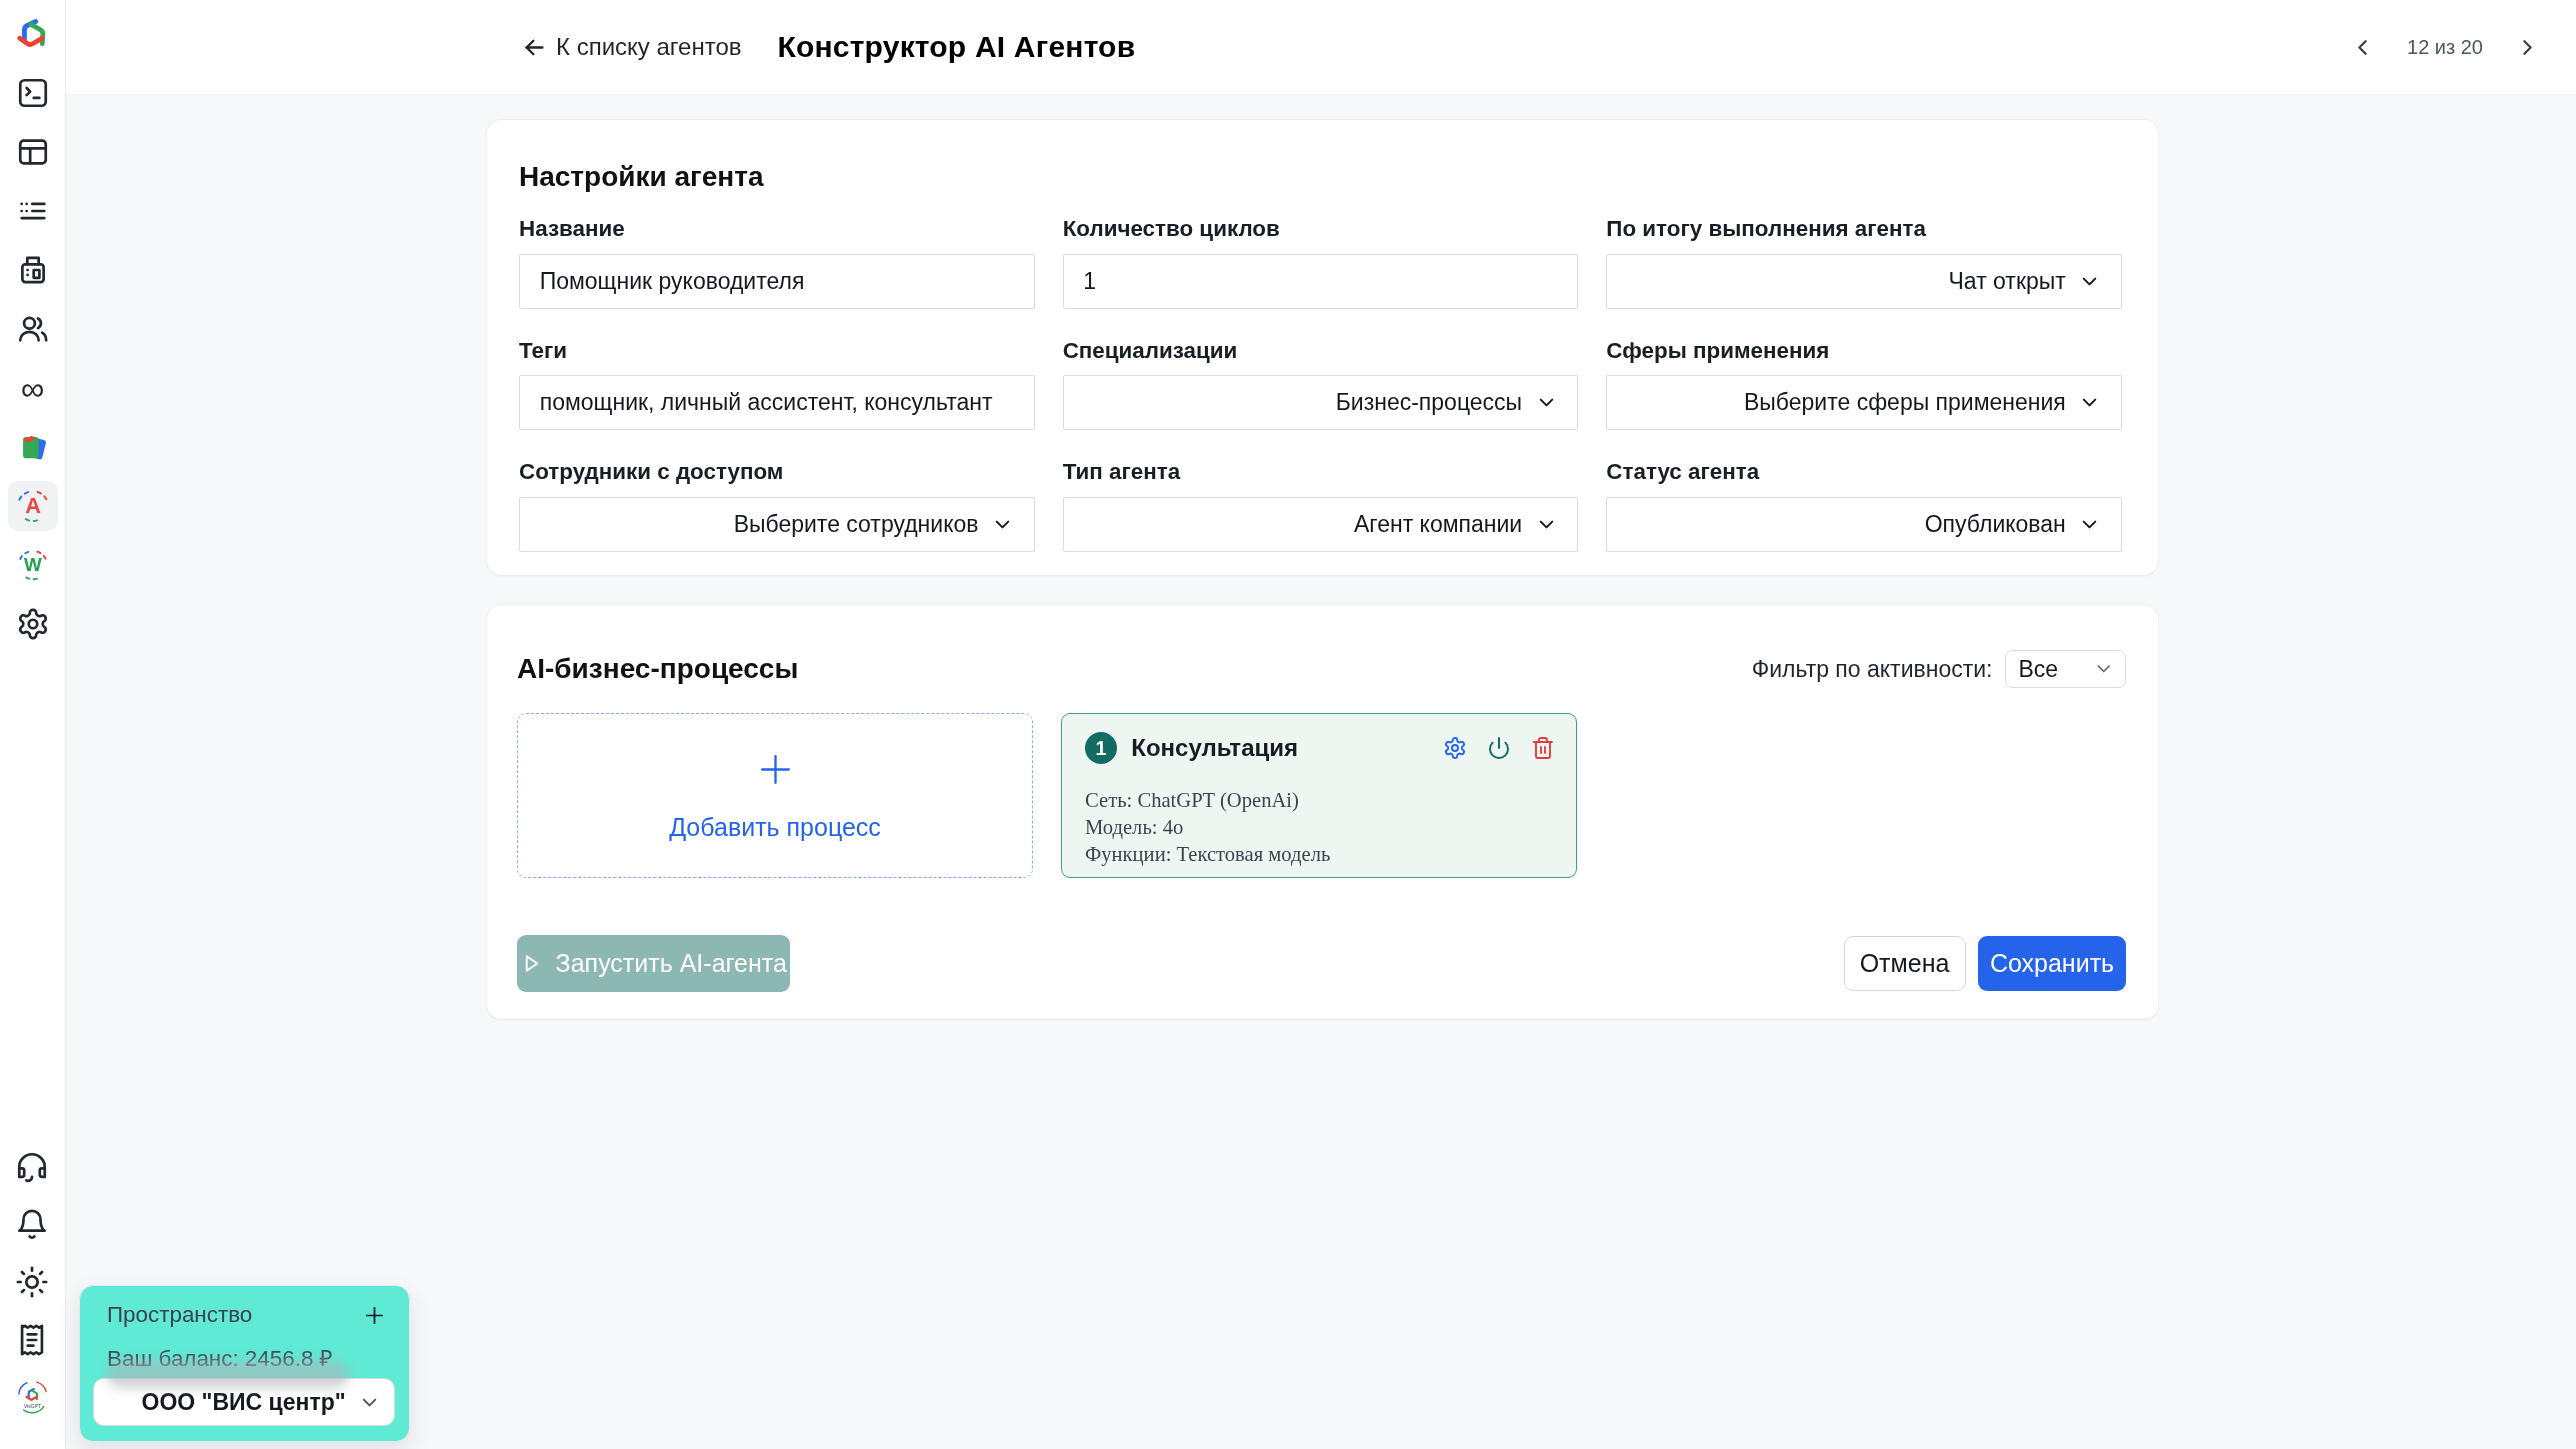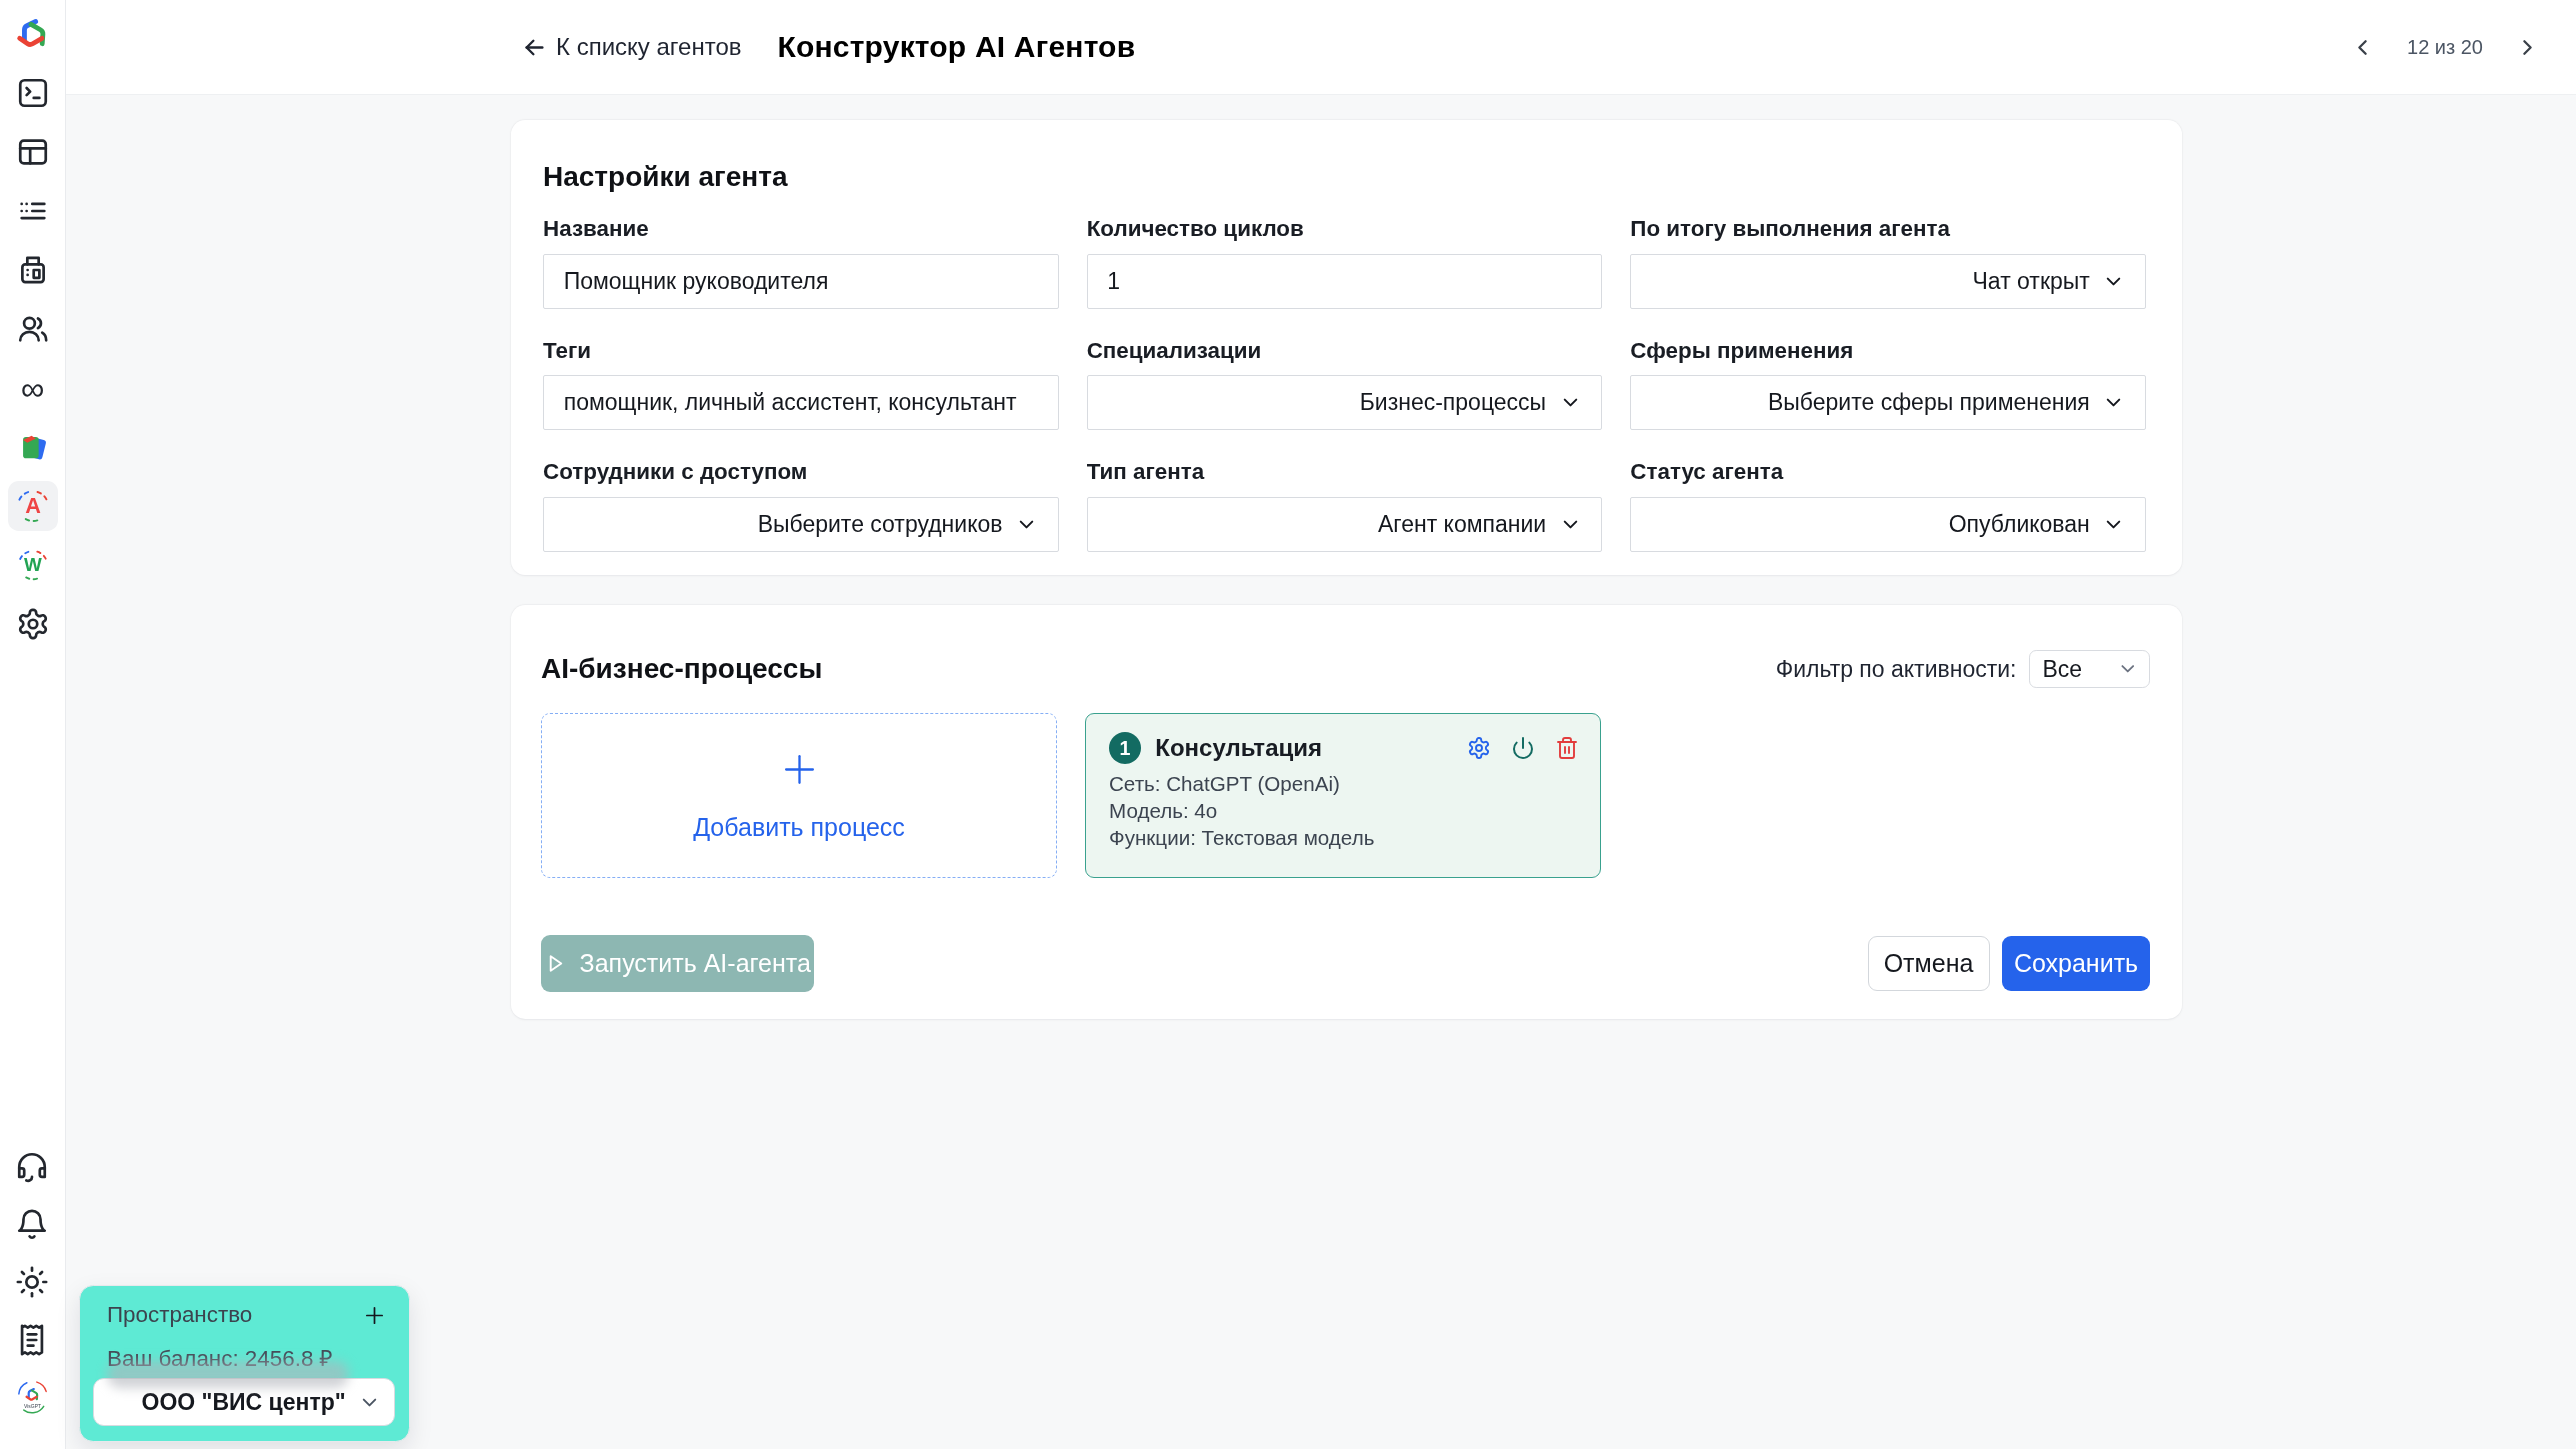--- a/index.html
+++ b/index.html
@@ -41,21 +41,21 @@
   .back-link { display: flex; align-items: center; gap: 8px; margin-left: 419px;
     color: #1f2430; font-size: 24px; cursor: pointer; background: none; border: none;
     font-family: inherit; }
   .page-title { font-size: 30px; font-weight: 700; color: #000000; margin-left: 36px; letter-spacing: 0.2px; }
   .pager { margin-left: auto; display: flex; align-items: center; gap: 32px; }
   .pager-btn { background: none; border: none; cursor: pointer; color: #3a4049; display: flex; }
   .pager-text { font-size: 20px; color: #4b5563; }
 
   
   .card {
-    position: absolute; left: 511px; width: 1671px; background: #fff;
+    position: absolute; left: 487px; width: 1671px; background: #fff;
     border-radius: 14.3px; box-shadow: 0 0.9px 2.7px rgba(16,24,40,.05), 0 0 0 0.9px rgba(16,24,40,.02);
   }
   .card1 { top: 120px; height: 455px; padding: 41px 36px 0 32px; }
   .card2 { top: 605px; height: 414px; padding: 45px 32px 0 30px; }
   .card-title { font-size: 28px; font-weight: 700; color: #0f1115; }
 
   .fields { margin-top: 23px; display: grid; grid-template-columns: repeat(3, 1fr);
     column-gap: 28px; row-gap: 29px; }
   .field .label { font-size: 22.4px; font-weight: 600; color: #191d24; margin-bottom: 11.6px; }
   .control {
@@ -87,21 +87,21 @@
     width: 516px; height: 165px; background: #edf6f1; border: 1.8px solid #39a18e;
     border-radius: 9px; padding: 18px 21.5px 0 23px;
   }
   .proc-card-head { display: flex; align-items: center; }
   .proc-badge { width: 32px; height: 32px; border-radius: 50%; background: #136b62;
     color: #fff; font-size: 19.7px; font-weight: 700; display: flex; align-items: center;
     justify-content: center; flex: none; }
   .proc-name { font-size: 24px; font-weight: 700; color: #181c23; margin-left: 14.3px; }
   .proc-icons { margin-left: auto; display: flex; align-items: center; gap: 19.7px; }
   .icon-btn { background: none; border: none; cursor: pointer; display: flex; padding: 0; }
-  .proc-meta { margin-top: 6px; }
+  .proc-meta { margin-top: 23px; font-family: Liberation Serif, serif; }
   .proc-meta div { font-size: 20.6px; color: #3c4450; line-height: 27px; }
 
   .actions-row { margin-top: 57px; display: flex; align-items: center; }
   .btn { font-family: inherit; cursor: pointer; border: none; border-radius: 9px;
     font-size: 25px; display: flex; align-items: center; justify-content: center; }
   .btn-run { width: 273px; height: 57px; background: #8db7b2; color: #fff; gap: 12.5px; }
   .btn-cancel { width: 122px; height: 55px; background: #fff; border: 0.9px solid #d3d7dc;
     color: #15181e; margin-left: auto; }
   .btn-save { width: 148px; height: 55px; background: #2563eb; color: #fff; margin-left: 12.5px; }
 

